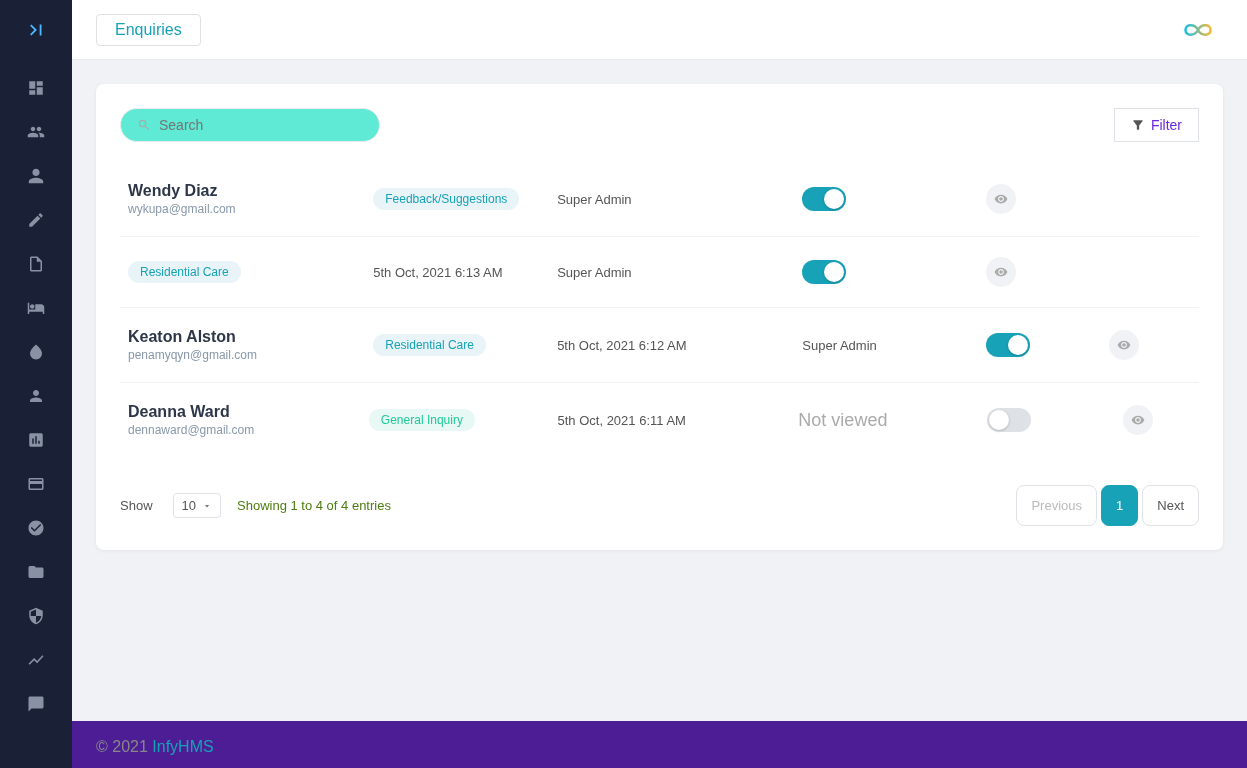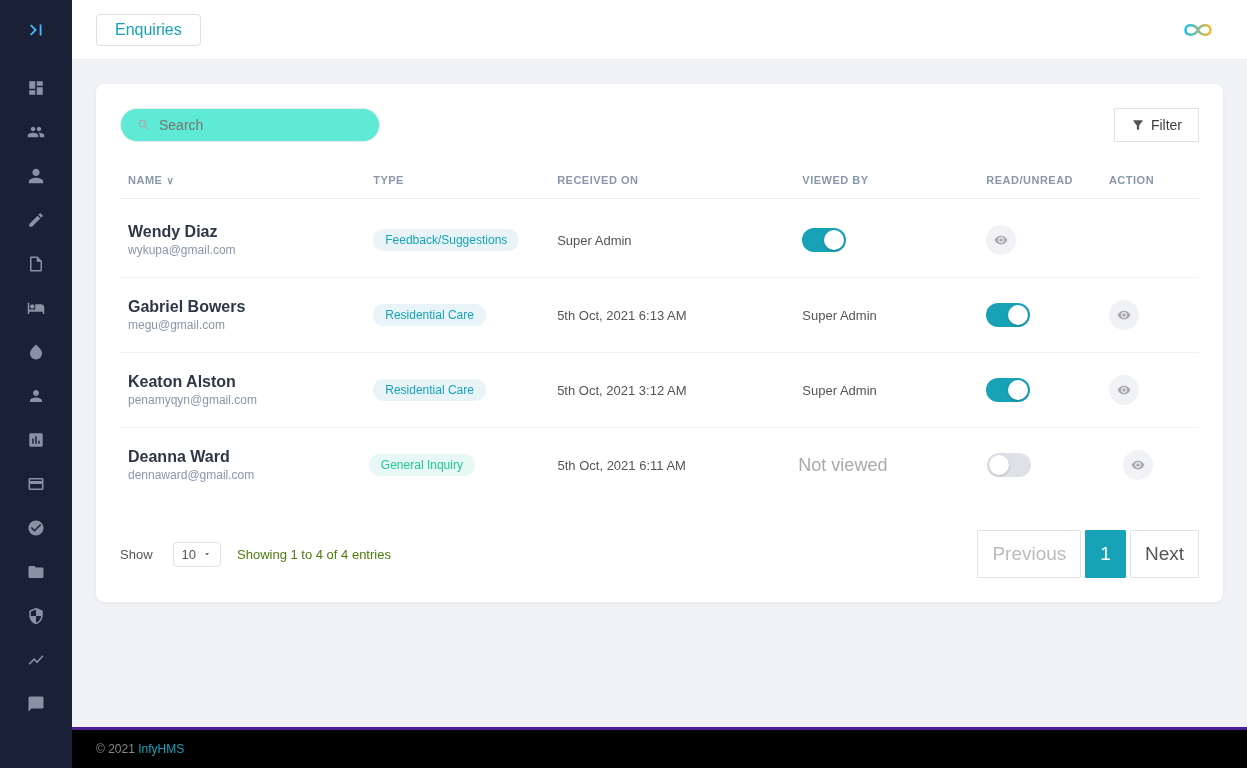--- a/index.html
+++ b/index.html
@@ -122,21 +122,21 @@
     .filter-btn {
       display: flex;
       align-items: center;
       gap: 6px;
       border: 1px solid #dee2e6;
       border-radius: 0;
       padding: 8px 16px;
       background: #fff;
       cursor: pointer;
       font-size: 14px;
-      color: #404040;
+      color: #6d28d9;
     }
     .filter-btn svg { width: 14px; height: 14px; fill: #555; }
 
     
     .table-container { width: 100%; }
     .table-header {
       display: grid;
       grid-template-columns: 2fr 1.5fr 2fr 1.5fr 1fr 0.8fr;
       padding: 8px 0;
       border-bottom: 1px solid #e8ecf0;
@@ -250,36 +250,36 @@
     }
     .showing-text { font-size: 13px; color: #4d7c0f; margin-left: 16px; }
 
     .pagination {
       display: flex;
       align-items: center;
       gap: 4px;
     }
     .page-btn {
       padding: 12px 14px;
-      border-radius: 1px;
+      border-radius: 8px;
       border: 1px solid #dee2e6;
       background: #fff;
-      font-size: 19px;
+      font-size: 13px;
       color: #555;
       cursor: pointer;
     }
     .page-btn.active { background: #17a2b8; color: #fff; border-color: #17a2b8; }
     .page-btn.disabled { color: #bbb; cursor: default; }
 
     
     .page-footer {
-      background: #000000;
-      border-top: 3px solid #4c1d95;
+      background: #4c1d95;
+      border-top: 5px solid #4c1d95;
       padding: 12px 24px;
-      font-size: 12px;
+      font-size: 16px;
       color: #888;
       flex-shrink: 0;
     }
     .footer-brand { color: #17a2b8; font-weight: 500; }
 
     
     .infinity-svg { width: 50px; height: 28px; }
   </style>
 </head>
 <body>
@@ -414,31 +414,20 @@
         <button class="filter-btn">
           <svg viewBox="0 0 24 24">
               <path d="M4.25 5.61C6.27 8.2 10 13 10 13v6c0 .55.45 1 1 1h2c.55 0 1-.45 1-1v-6s3.72-4.8 5.74-7.39C20.25 4.95 19.78 4 18.95 4H5.04c-.83 0-1.3.95-.79 1.61z"></path>
             </svg>
           <span>Filter</span>
         </button>
       </div>
 
       <div class="table-container">
 
-        <div class="table-header">
-          <div class="table-header-cell th-name">
-            <span>NAME</span>
-            <span class="sort-icon">∨</span>
-          </div>
-          <div class="table-header-cell">TYPE</div>
-          <div class="table-header-cell">RECEIVED ON</div>
-          <div class="table-header-cell">VIEWED BY</div>
-          <div class="table-header-cell">READ/UNREAD</div>
-          <div class="table-header-cell">ACTION</div>
-        </div>
 
         <div class="table-row">
           <div class="table-cell">
             <div class="person-name">Wendy Diaz</div>
             <div class="person-email">wykupa@gmail.com</div>
           </div>
           <div class="table-cell">
             <span class="type-badge badge-feedback">Feedback/Suggestions</span>
           </div>
           <div class="table-cell viewed-text">Super Admin</div>
@@ -453,24 +442,20 @@
             <div class="action-eye">
               <svg viewBox="0 0 24 24">
                   <path d="M12 4.5C7 4.5 2.73 7.61 1 12c1.73 4.39 6 7.5 11 7.5s9.27-3.11 11-7.5c-1.73-4.39-6-7.5-11-7.5zM12 17c-2.76 0-5-2.24-5-5s2.24-5 5-5 5 2.24 5 5-2.24 5-5 5zm0-8c-1.66 0-3 1.34-3 3s1.34 3 3 3 3-1.34 3-3-1.34-3-3-3z"></path>
                 </svg>
             </div>
           </div>
         </div>
 
         <div class="table-row">
           <div class="table-cell">
-            <div class="person-name">Gabriel Bowers</div>
-            <div class="person-email">megu@gmail.com</div>
-          </div>
-          <div class="table-cell">
             <span class="type-badge badge-residential">Residential Care</span>
           </div>
           <div class="table-cell received-text">5th Oct, 2021 6:13 AM</div>
           <div class="table-cell viewed-text">Super Admin</div>
           <div class="table-cell">
             <div class="toggle-switch">
               <div class="toggle-track on">
                 <div class="toggle-thumb"></div>
               </div>
             </div>
@@ -485,21 +470,21 @@
         </div>
 
         <div class="table-row">
           <div class="table-cell">
             <div class="person-name">Keaton Alston</div>
             <div class="person-email">penamyqyn@gmail.com</div>
           </div>
           <div class="table-cell">
             <span class="type-badge badge-residential">Residential Care</span>
           </div>
-          <div class="table-cell received-text">5th Oct, 2021 3:12 AM</div>
+          <div class="table-cell received-text">5th Oct, 2021 6:12 AM</div>
           <div class="table-cell viewed-text">Super Admin</div>
           <div class="table-cell">
             <div class="toggle-switch">
               <div class="toggle-track on">
                 <div class="toggle-thumb"></div>
               </div>
             </div>
           </div>
           <div class="table-cell">
             <div class="action-eye">

